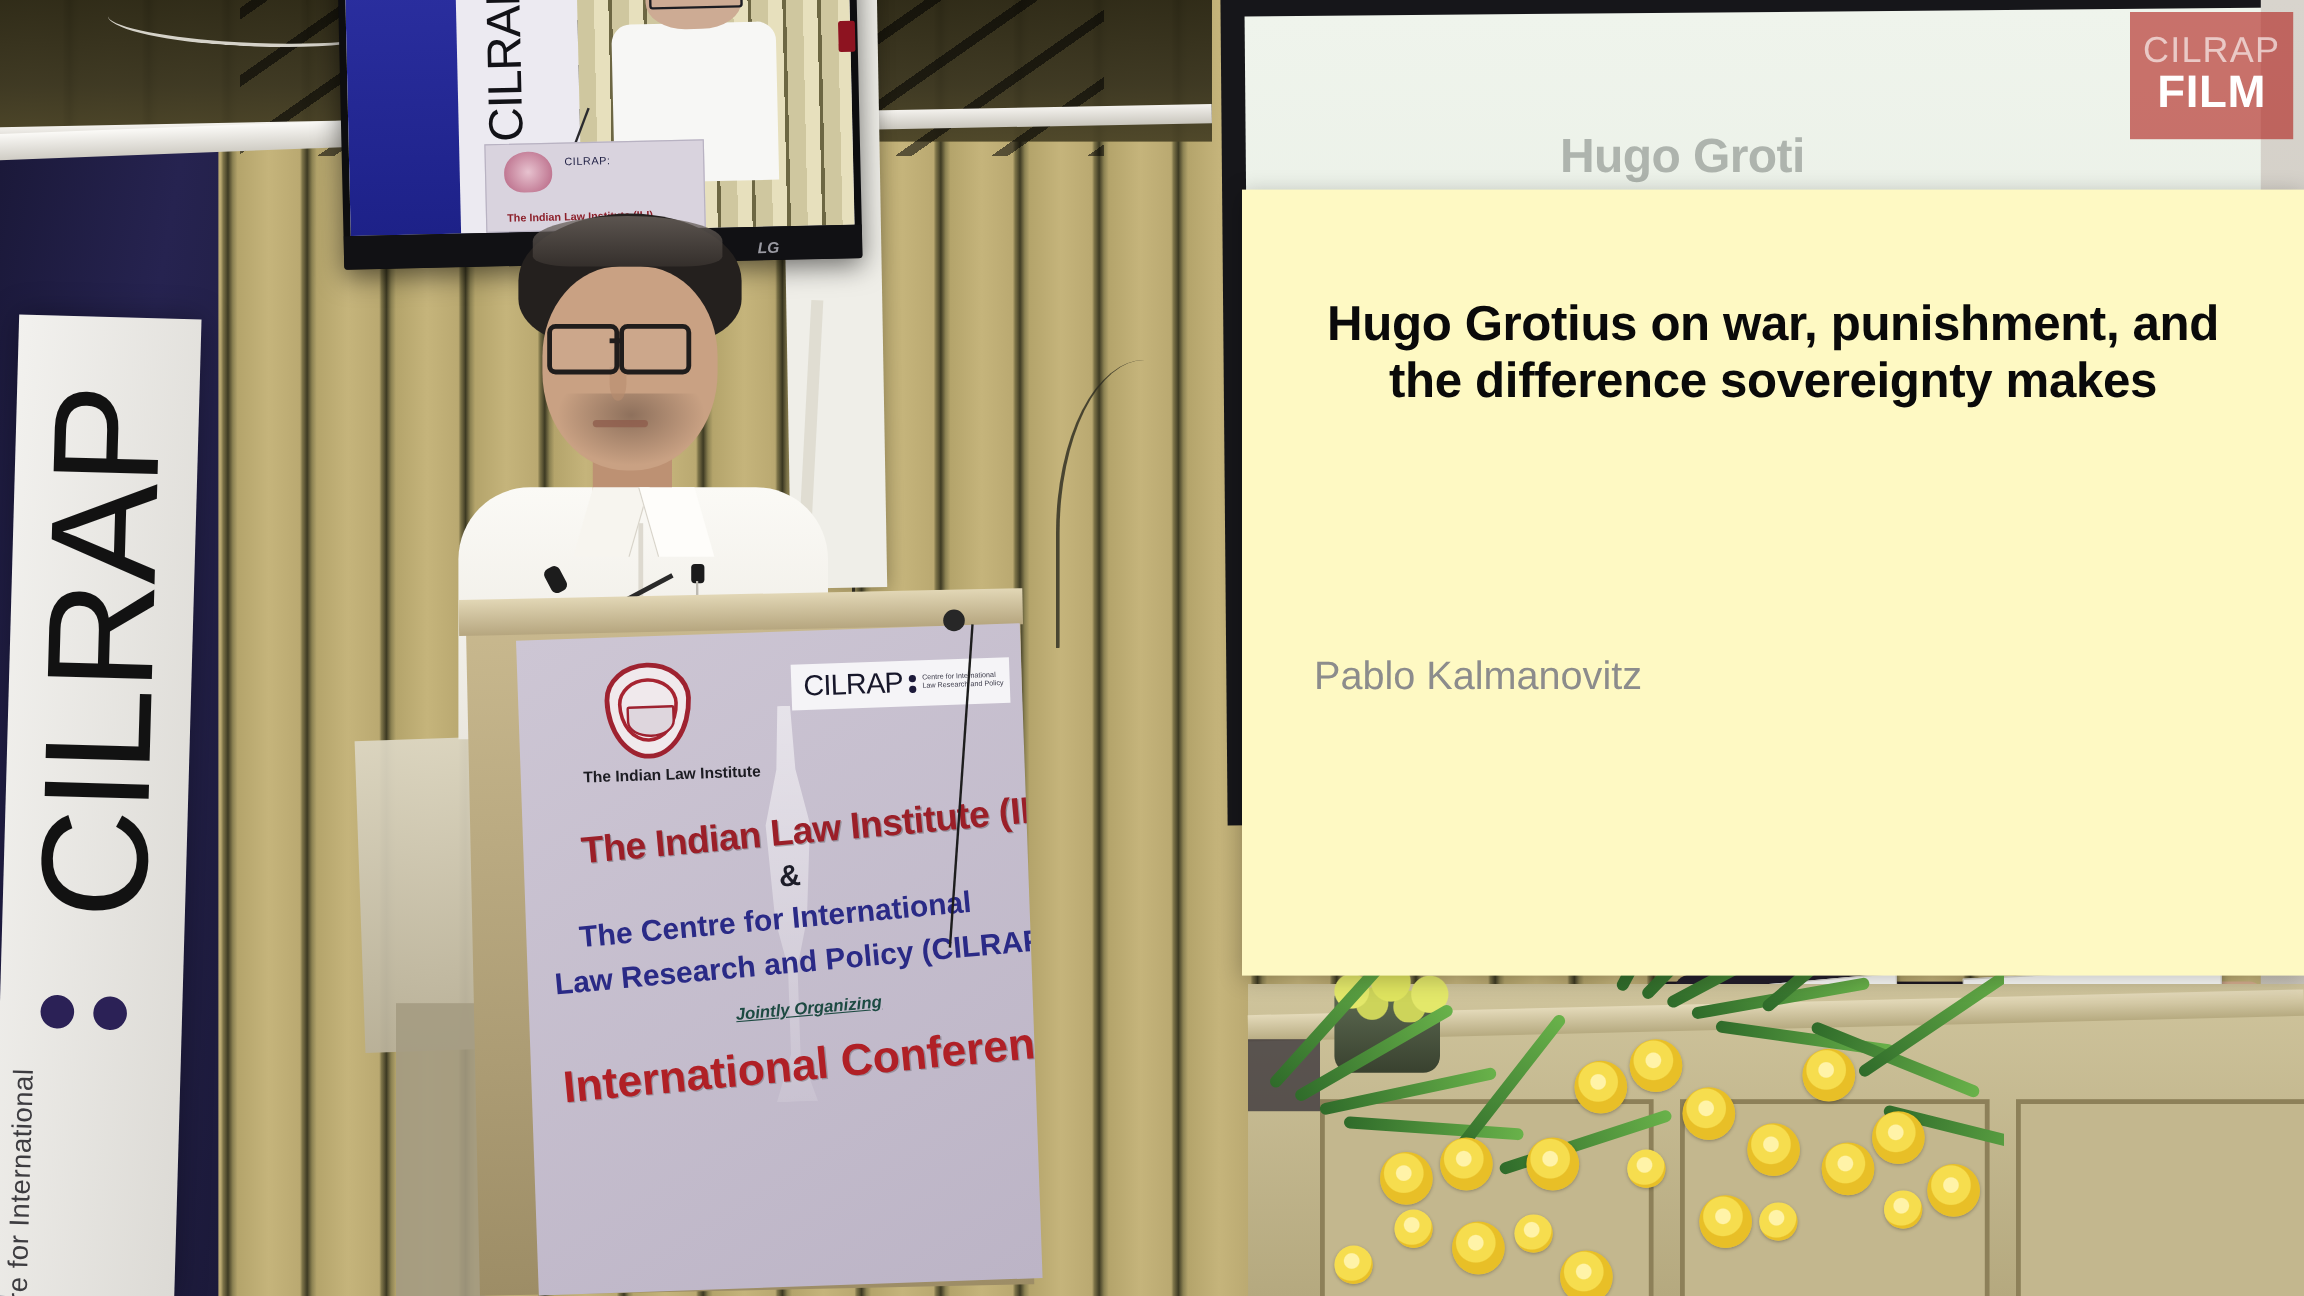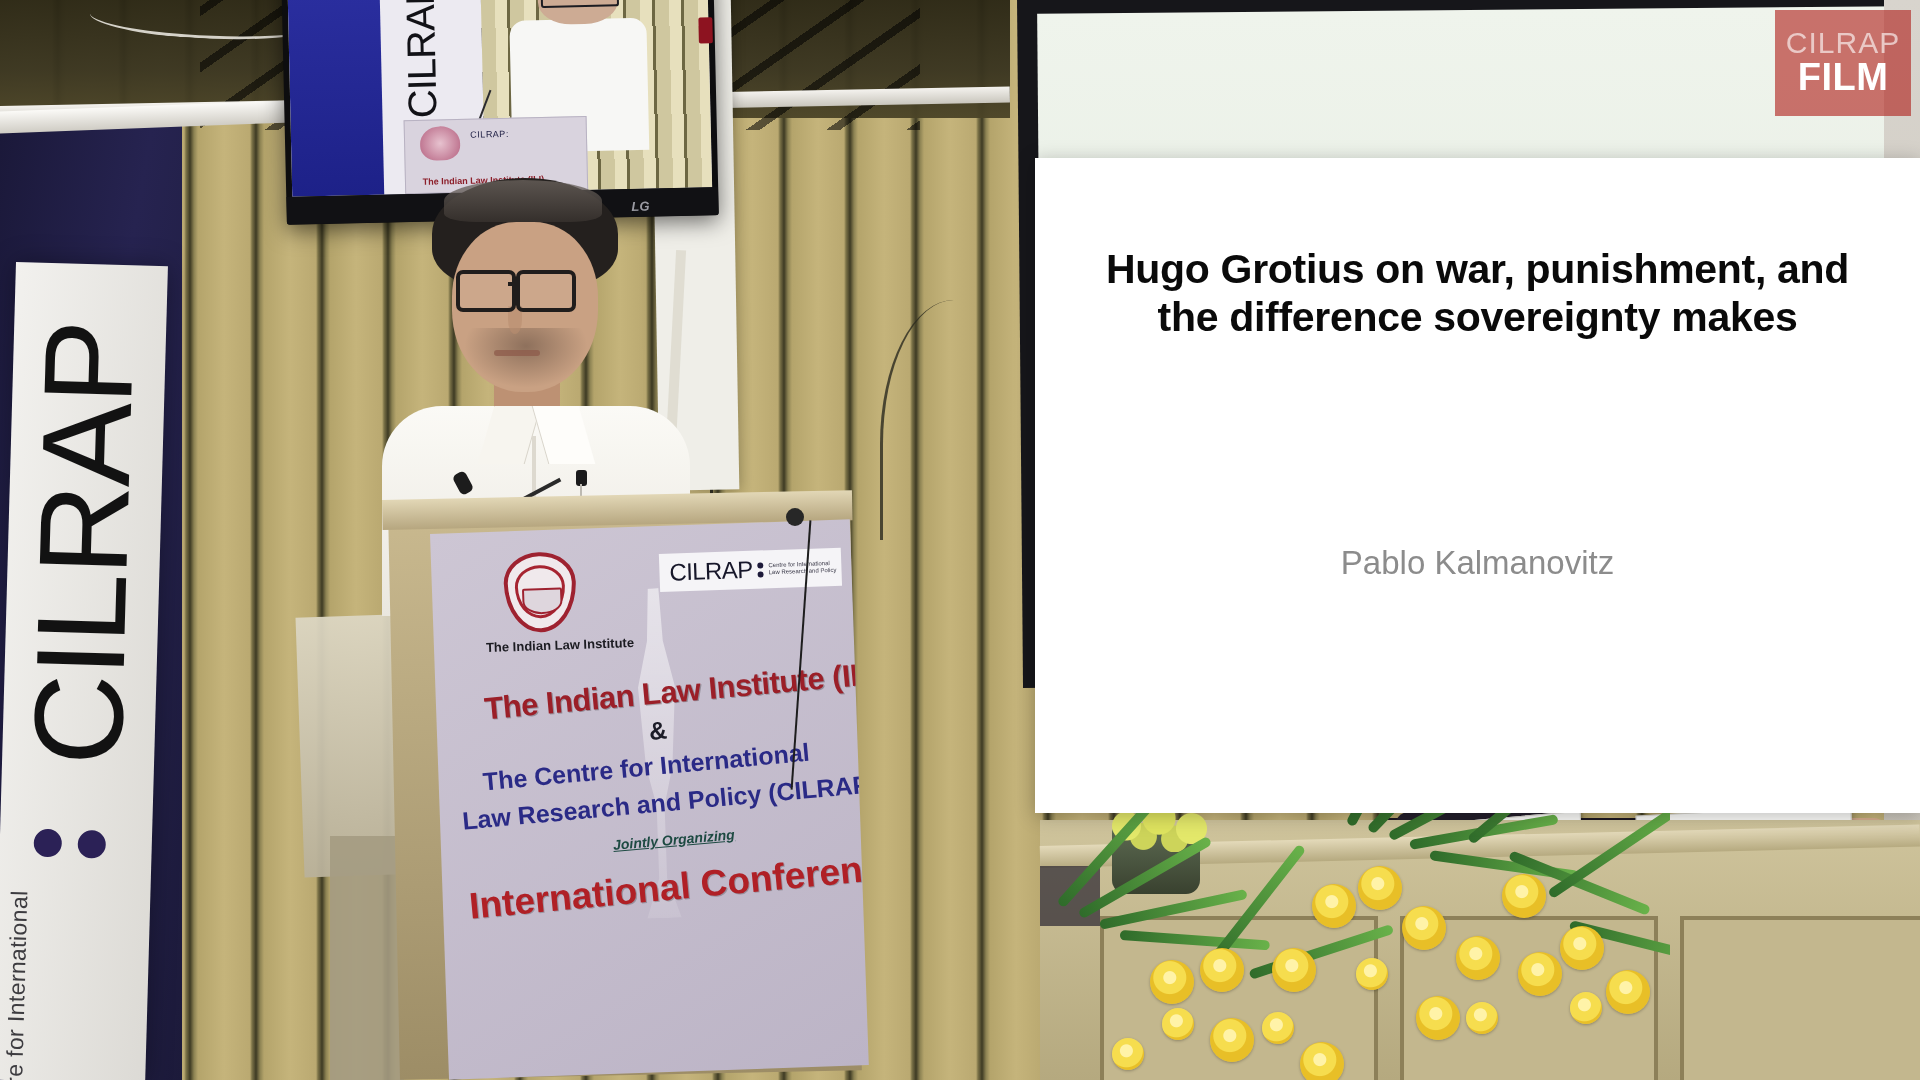--- a/index.html
+++ b/index.html
@@ -207,26 +207,26 @@
                radial-gradient(circle at 62% 75%,#cdd45a 0 13px,transparent 14px);}
   .bouquet{position:absolute;left:1050px;top:780px;width:620px;height:300px;overflow:hidden;}
   .frond{position:absolute;width:150px;height:10px;background:linear-gradient(90deg,#2f6b2a,#69b24a);
     border-radius:6px;transform-origin:left center;}
   .rose{position:absolute;width:44px;height:44px;border-radius:50%;
     background:radial-gradient(circle at 45% 40%,#fff3a8 0 6px,#f6dd4e 7px 16px,#e8bf27 17px 22px);
     box-shadow:0 1px 3px rgba(0,0,0,.28);}
   .rose.s{width:32px;height:32px;}
 
   
-  .slide{position:absolute;left:1035px;top:158px;width:885px;height:655px;background:#ffffff;
+  .slide{position:absolute;left:1035px;top:158px;width:885px;height:655px;background:#fef9c3;
     box-shadow:0 3px 18px rgba(0,0,0,.25);}
   .slide-title{position:absolute;left:60px;top:88px;width:765px;text-align:center;
     font-size:41px;font-weight:700;line-height:1.17;color:#0a0a0a;
     font-family:"Liberation Sans",sans-serif;letter-spacing:-.3px;}
-  .slide-author{position:absolute;left:60px;top:382px;width:765px;text-align:center;
+  .slide-author{position:absolute;left:60px;top:382px;width:765px;
     font-size:33px;line-height:1.42;color:#8c8c8c;font-weight:400;}
 
   
   .wm{position:absolute;left:1775px;top:10px;width:136px;height:106px;
     background:rgba(176,32,28,.62);display:flex;flex-direction:column;
     align-items:center;justify-content:center;gap:0;}
   .wm-top{font-size:30px;color:rgba(255,255,255,.62);letter-spacing:1px;line-height:1;}
   .wm-bot{font-size:38px;color:#fff;font-weight:700;letter-spacing:.5px;line-height:1.05;}
 </style>
 </head>
@@ -237,20 +237,21 @@
   <div class="wall"></div>
   <div class="wall-dark-top"></div>
   <div class="wall-diag"></div>
   <div class="ceiling-rail"></div>
   <div class="cable"></div>
   <div class="cable2"></div>
   <div class="cable3"></div>
 
   <div class="proj-frame"></div>
   <div class="proj-screen"></div>
+  <div class="proj-ghost">Hugo Groti</div>
 
   <div class="right-sliver">
     <div class="rs-txt">R y n C</div>
   </div>
 
   <div class="left-banner"></div>
   <div class="left-banner-top"></div>
   <div class="lb-strip">
     <div class="lb-main">
       <span>CILRAP</span>

